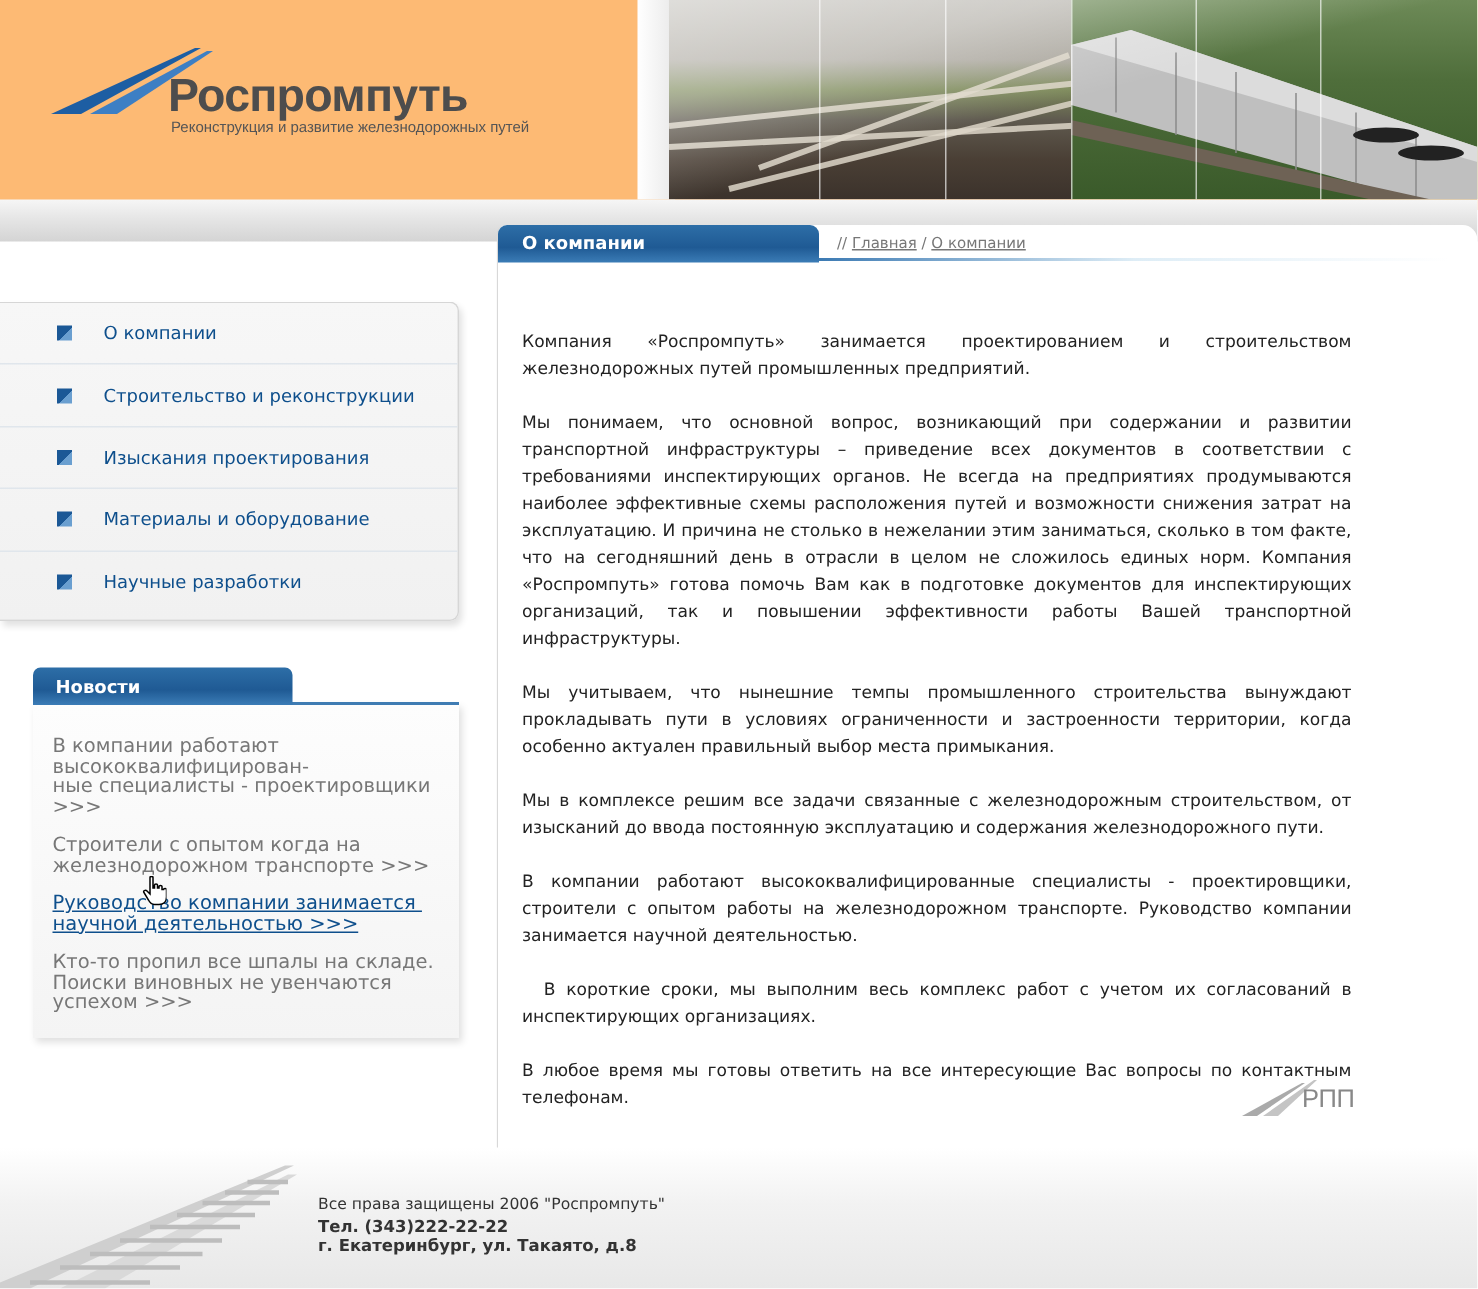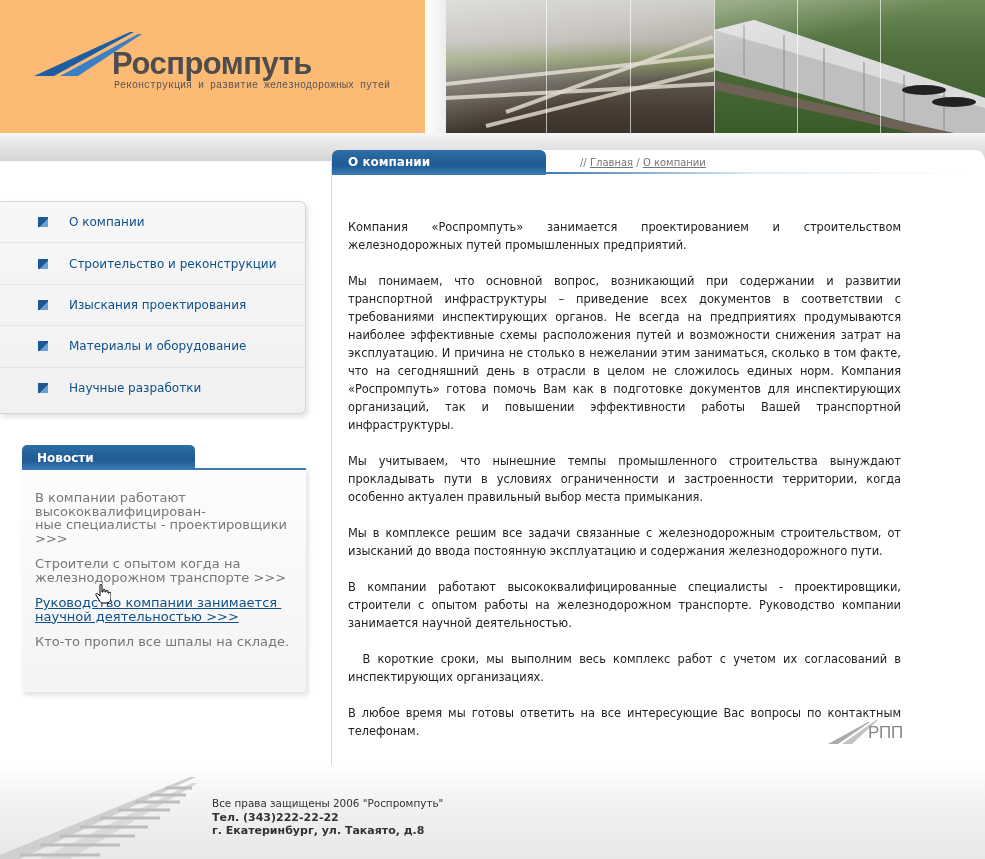--- a/index.html
+++ b/index.html
@@ -4,21 +4,21 @@
 <style>
   * { box-sizing: border-box; margin: 0; padding: 0; }
   html, body { width: 985px; height: 859px; overflow: hidden; background: #ffffff; }
   body { font-family: "DejaVu Sans", "Liberation Sans", sans-serif; color: #333; position: relative; }
 
   
   .header { position: absolute; left: 0; top: 0; width: 985px; height: 140px; background: #fdba74; }
   .logo { position: absolute; left: 34px; top: 30px; width: 340px; height: 70px; }
   .logo-stripes { position: absolute; left: 0; top: 0; width: 110px; height: 48px; }
   .logo-title { position: absolute; left: 78px; top: 16px; font-family: "Liberation Sans", sans-serif; font-weight: bold; font-size: 31px; letter-spacing: -0.5px; color: #4d4d4d; }
-  .logo-sub { position: absolute; left: 80px; top: 50px; font-family: Liberation Mono, monospace; font-size: 10px; color: #555; white-space: nowrap; }
+  .logo-sub { position: absolute; left: 80px; top: 50px; font-family: Liberation Sans, sans-serif; font-size: 10px; color: #555; white-space: nowrap; }
   .header-fade { position: absolute; left: 425px; top: 0; width: 25px; height: 133px; background: linear-gradient(90deg, #fff, #e9e9e9); }
   .photo { position: absolute; left: 446px; top: 0; width: 539px; height: 133px; overflow: hidden; }
   .photo-left { position: absolute; left: 0; top: 0; width: 268px; height: 133px;
      background: linear-gradient(180deg, #b7b4ad 0%, #a8a49b 30%, #7d8a5a 45%, #5f5a4f 60%, #4a3f35 80%, #3b322b 100%); }
   .photo-right { position: absolute; left: 268px; top: 0; width: 271px; height: 133px;
      background: linear-gradient(180deg, #6d8a57 0%, #4f6e3b 40%, #3a5a2a 100%); }
   .wagons { position: absolute; left: 0; top: 20px; width: 271px; height: 113px; }
   .rail { position: absolute; height: 4px; background: #ddd6c8; transform-origin: left; opacity: .85; }
   .photo-grid { position: absolute; top: 0; width: 1px; height: 133px; background: rgba(255,255,255,.65); }
   .photo-overlay { position: absolute; left: 0; top: 0; width: 539px; height: 133px;
@@ -29,21 +29,21 @@
      background: linear-gradient(180deg, #f6f6f6 0%, #e4e4e4 50%, #d4d4d4 100%); }
 
   
   .content-panel { position: absolute; left: 331px; top: 150px; width: 654px; height: 620px; background: #fff;
      border-left: 1px solid #d8d8d8; border-top-left-radius: 6px; border-top-right-radius: 10px; }
   .content-tab { position: absolute; left: 0; top: 0; width: 214px; height: 25px;
      background: linear-gradient(180deg, #2d6ea7 0%, #1f5a94 60%, #3b7cb6 100%); border-top-left-radius: 6px; border-top-right-radius: 6px;
      color: #fff; font-size: 12px; font-weight: bold; padding: 5px 0 0 16px; }
   .content-tab-line { position: absolute; left: 214px; top: 22px; width: 420px; height: 2px;
      background: linear-gradient(90deg, #3c7ab3, rgba(200,225,240,.6), rgba(255,255,255,0)); }
-  .breadcrumb { position: absolute; left: 226px; top: 7px; font-size: 10px; color: #777; margin-left: 22px; }
+  .breadcrumb { position: absolute; left: 226px; top: 7px; font-size: 10px; color: #777; }
   .breadcrumb a { color: #777; text-decoration: underline; }
   .article { position: absolute; left: 16px; top: 46px; width: 553px; font-size: 11.4px; line-height: 18px; color: #222; text-align: justify; margin-top: 22px; }
   .article p { margin-bottom: 18px; }
   .rpp-logo { position: absolute; left: 496px; top: 568px; width: 82px; height: 30px; }
   .rpp-text { position: absolute; left: 40px; top: 5px; font-family: "Liberation Sans", sans-serif; font-size: 17px; color: #888; letter-spacing: -0.3px; }
 
   
   .nav { position: absolute; left: 0; top: 201px; width: 306px; height: 213px; background: linear-gradient(180deg, #f7f7f7, #f1f1f1);
      border: 1px solid #d6d6d6; border-left: none; border-radius: 0 6px 6px 0; box-shadow: 2px 3px 5px rgba(0,0,0,.12); }
   .nav-item { position: relative; height: 41.4px; border-bottom: 1px solid #e0e6ec; display: flex; align-items: center; cursor: pointer; }
@@ -179,20 +179,21 @@
     <div class="news-item">
       <div>Строители  с опытом когда на</div>
       <div>железнодорожном транспорте &gt;&gt;&gt;</div>
     </div>
     <div class="news-item active">
       <div style="white-space:pre">Руководство компании занимается </div>
       <div>научной деятельностью &gt;&gt;&gt;</div>
     </div>
     <div class="news-item">
       <div>Кто-то пропил все шпалы на складе.</div>
+      <div>Поиски виновных не увенчаются успехом &gt;&gt;&gt;</div>
     </div>
   </div>
 </div>
 
 <svg class="cursor-hand" viewBox="0 0 16 20">
   <path d="M5 1 C5 0,7 0,7 1 L7 8 L8 8 L8 6 C8 5,10 5,10 6 L10 8 L11 8 L11 7 C11 6,13 6,13 7 L13 9 L14 9 C14 8,16 8,16 9 L16 14 C16 17,14 19,11 19 L8 19 C6 19,5 18,4 16 L1 11 C0 10,2 9,3 10 L5 12 Z" fill="#fff" stroke="#000" stroke-width="1"></path>
 </svg>
 
 <div class="footer">
   <svg class="footer-rails" viewBox="0 0 200 94">

